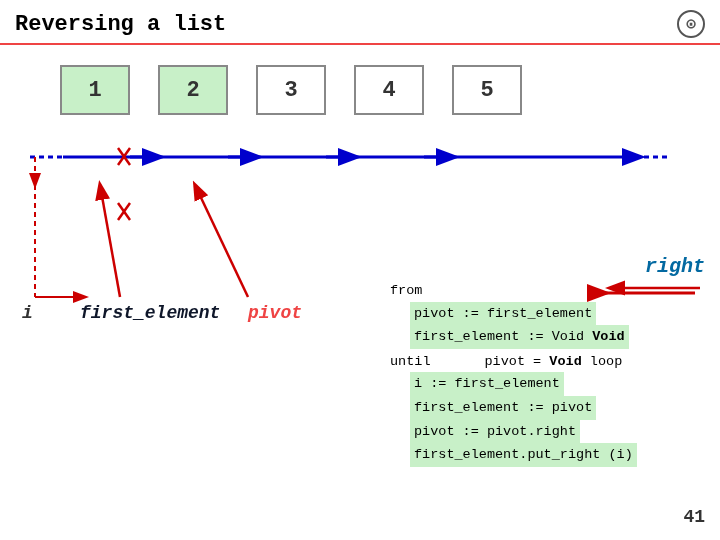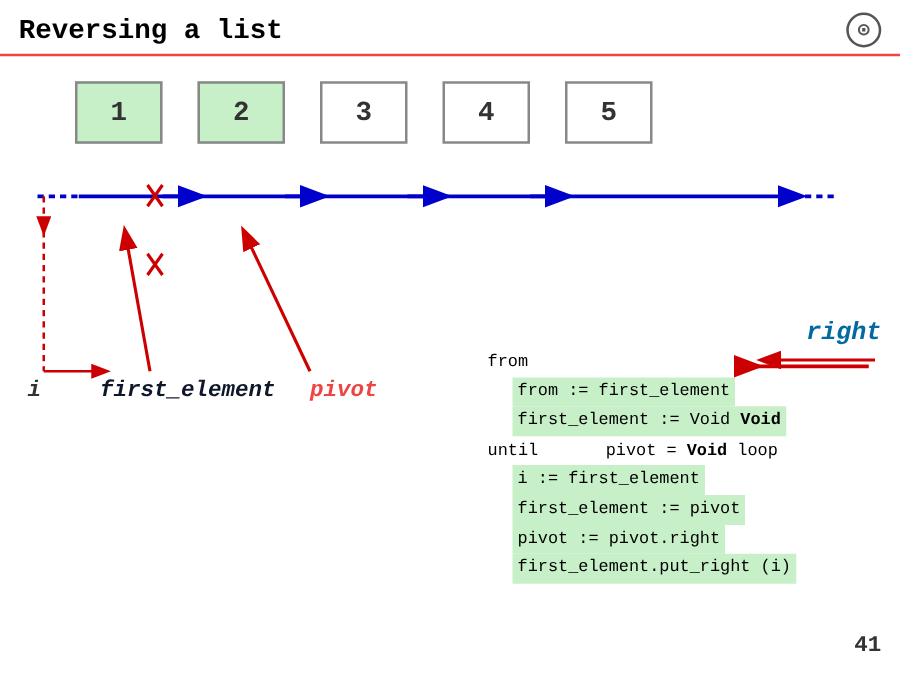--- a/index.html
+++ b/index.html
@@ -153,21 +153,21 @@
   </div>
   <div style="position:absolute; top:258px; left:248px; font-size:18px; font-style:italic; font-weight:bold; color:#ef4444;">
     <span>pivot</span>
   </div>
 
   <div class="code-block">
     <div class="code-line">
       <span style="margin-right:8px;">from</span>
     </div>
     <div class="code-line code-indent">
-      <span class="code-highlight">from := first_element</span>
+      <span class="code-highlight">pivot := first_element</span>
     </div>
     <div class="code-line code-indent">
       <span class="code-highlight"><span style="">first_element := Void</span><span style="font-weight:bold;"> Void</span></span>
     </div>
     <div class="code-line" style="margin-top:2px;gap:48px;">
       <span style="margin-right:6px; font-weight:normal;">until</span>
       <span>pivot = <strong>Void</strong> loop</span>
     </div>
     <div class="code-line code-indent">
       <span class="code-highlight">i := first_element</span>

